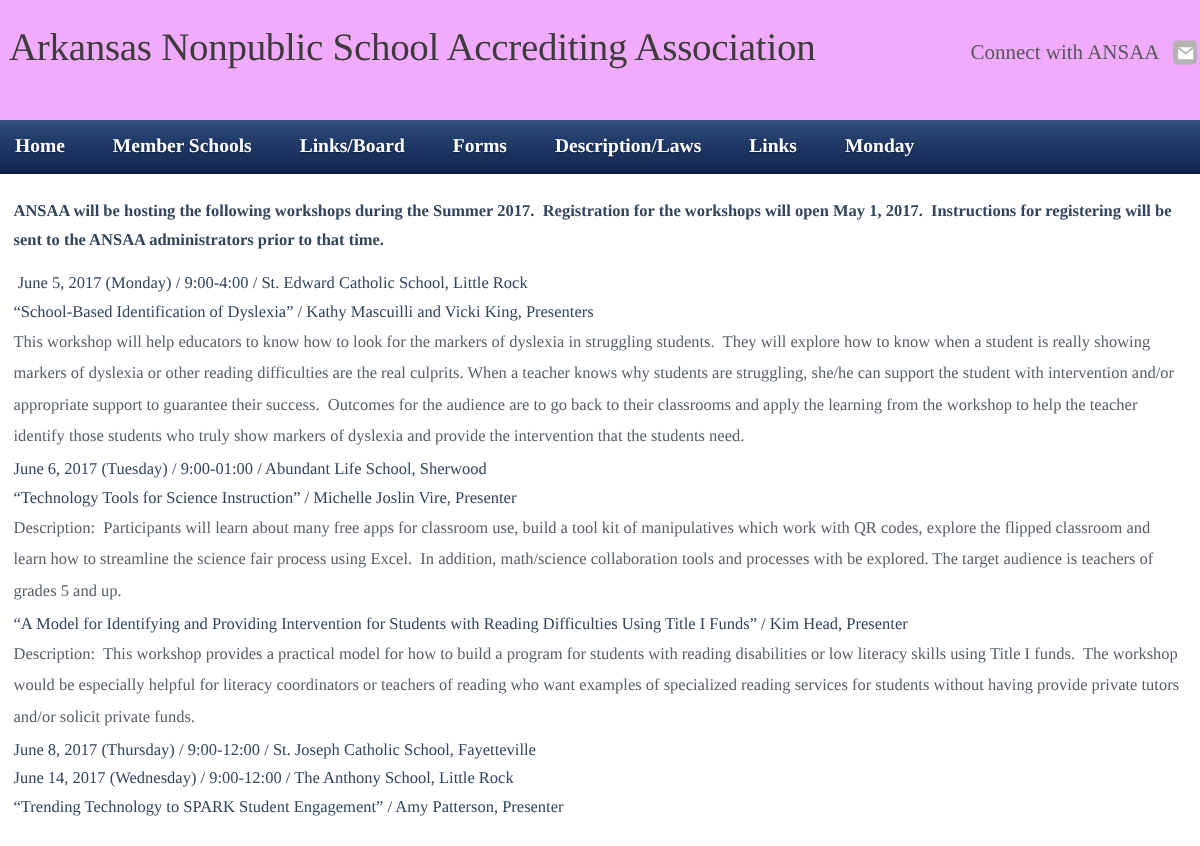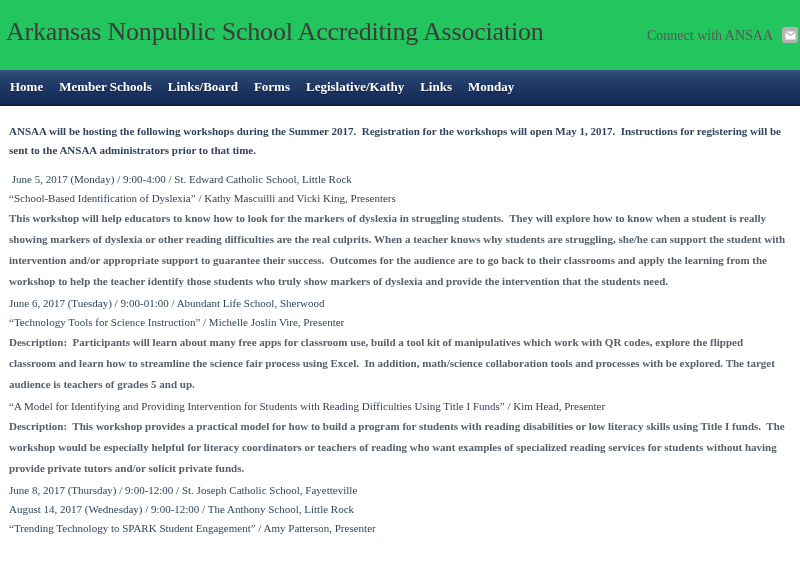--- a/index.html
+++ b/index.html
@@ -5,22 +5,22 @@
   html, body {
     margin: 0; padding: 0;
     width: 800px; height: 564px;
     overflow: hidden;
     background: #ffffff;
     font-family: "Liberation Serif", "DejaVu Serif", serif;
   }
   
   .header {
     position: relative;
-    height: 70px;
-    background: #22c55e;
+    height: 80px;
+    background: #f0abfc;
   }
   .site-title {
     position: absolute;
     left: 6px; top: 17px;
     margin: 0;
     font-size: 26px;
     font-weight: 400;
     letter-spacing: -0.2px;
     color: #3d3c3a;
     white-space: nowrap;
@@ -46,21 +46,21 @@
   }
   
   .nav {
     height: 36px;
     background: linear-gradient(to bottom, #365584 0%, #27436f 20%, #182f5c 75%, #132a52 100%);
     border-bottom: 2px solid #0d2044;
     box-sizing: border-box;
     display: flex;
     align-items: center;
     padding: 0 10px;
-    gap: 16px;
+    gap: 32px;
   }
   .nav-item {
     color: #ffffff;
     font-weight: 700;
     font-size: 13px;
     white-space: nowrap;
     text-shadow: 0 1px 1px rgba(0,0,0,0.45);
     text-decoration: none;
     cursor: pointer;
   }
@@ -81,21 +81,20 @@
   }
   .workshop { margin-bottom: 2px; }
   .bold-line {
     font-weight: 400;
     color: #33455c;
     line-height: 19px;
   }
   .desc {
     color: #575f68;
     line-height: 21px;
-    font-weight: bold;
   }
 </style>
 </head>
 <body>
 
 <div class="header">
   <h1 class="site-title">Arkansas Nonpublic School Accrediting Association</h1>
   <a class="connect-label">Connect with ANSAA</a>
   <a class="email-button">
     <span style="display:flex">
@@ -105,21 +104,21 @@
       </svg>
     </span>
   </a>
 </div>
 
 <div class="nav">
     <a class="nav-item">Home</a>
     <a class="nav-item">Member Schools</a>
     <a class="nav-item">Links/Board</a>
     <a class="nav-item">Forms</a>
-    <a class="nav-item">Legislative/Kathy</a>
+    <a class="nav-item">Description/Laws</a>
     <a class="nav-item">Links</a>
     <a class="nav-item">Monday</a>
   </div>
 
 <div class="content">
   <p class="intro">ANSAA will be hosting the following workshops during the Summer 2017.  Registration for the workshops will open May 1, 2017.  Instructions for registering will be sent to the ANSAA administrators prior to that time.</p>
   <div>
       <div class="workshop">
         <p class="bold-line"> June 5, 2017 (Monday) / 9:00-4:00 / St. Edward Catholic School, Little Rock</p>
         <p class="bold-line">“School-Based Identification of Dyslexia” / Kathy Mascuilli and Vicki King, Presenters</p>
@@ -129,17 +128,17 @@
         <p class="bold-line">June 6, 2017 (Tuesday) / 9:00-01:00 / Abundant Life School, Sherwood</p>
         <p class="bold-line">“Technology Tools for Science Instruction” / Michelle Joslin Vire, Presenter</p>
         <p class="desc">Description:  Participants will learn about many free apps for classroom use, build a tool kit of manipulatives which work with QR codes, explore the flipped classroom and learn how to streamline the science fair process using Excel.  In addition, math/science collaboration tools and processes with be explored. The target audience is teachers of grades 5 and up.</p>
       </div>
       <div class="workshop">
         <p class="bold-line">“A Model for Identifying and Providing Intervention for Students with Reading Difficulties Using Title I Funds” / Kim Head, Presenter</p>
         <p class="desc">Description:  This workshop provides a practical model for how to build a program for students with reading disabilities or low literacy skills using Title I funds.  The workshop would be especially helpful for literacy coordinators or teachers of reading who want examples of specialized reading services for students without having provide private tutors and/or solicit private funds.</p>
       </div>
       <div class="workshop">
         <p class="bold-line">June 8, 2017 (Thursday) / 9:00-12:00 / St. Joseph Catholic School, Fayetteville</p>
-        <p class="bold-line">August 14, 2017 (Wednesday) / 9:00-12:00 / The Anthony School, Little Rock</p>
+        <p class="bold-line">June 14, 2017 (Wednesday) / 9:00-12:00 / The Anthony School, Little Rock</p>
         <p class="bold-line">“Trending Technology to SPARK Student Engagement” / Amy Patterson, Presenter</p>
       </div>
     </div>
 </div>
 
 </body></html>

